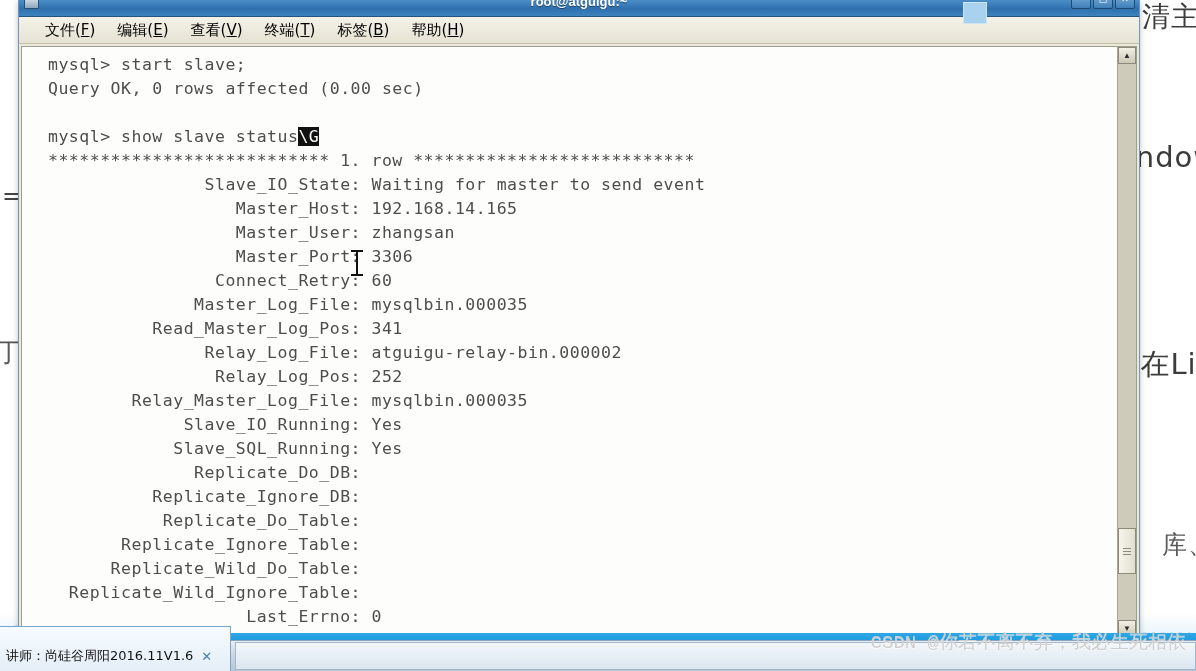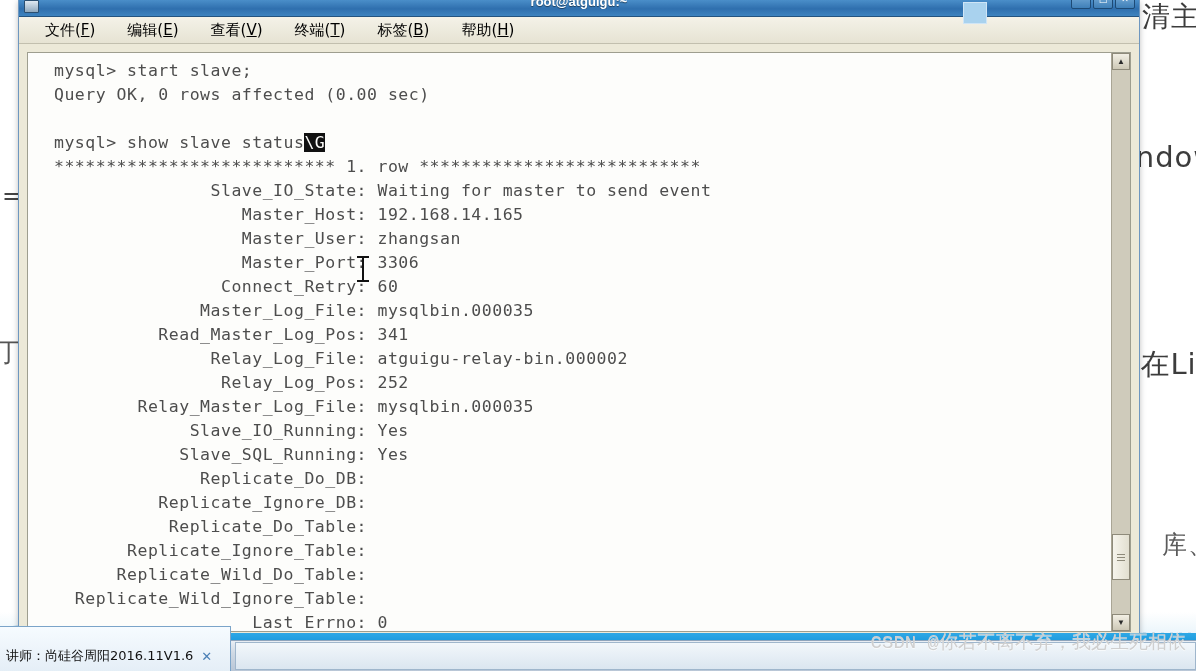--- a/index.html
+++ b/index.html
@@ -47,21 +47,21 @@
   #term-window{
     position:absolute;left:18px;top:0;width:1120px;height:640px;
     border:1px solid #6e97c0;border-top:none;
     background:#ece9d8;
     box-shadow:0 2px 6px rgba(0,0,0,.25);
     display:flex;flex-direction:column;
   }
   #title-bar{
     height:16px;flex:0 0 16px;
     background:linear-gradient(#4a8ec9,#2f6fae 55%,#3d83bf);
-    display:flex;align-items:center;position:relative;
+    display:flex;position:relative;
     border-bottom:1px solid #23537f;
   }
   #title-icon{
     width:13px;height:11px;margin-left:5px;margin-top:-4px;
     background:linear-gradient(#dfe9f2,#8fa8bd);
     border:1px solid #2b4f70;border-radius:1px;
   }
   #title-text{
     position:absolute;left:0;right:0;top:-5px;text-align:center;
     color:#fff;font-size:13px;font-weight:bold;
@@ -81,33 +81,33 @@
   #title-restore-sq{
     position:absolute;right:152px;top:2px;width:22px;height:20px;
     background:#a9d2ee;border:1px solid #cfe5f6;
   }
 
   
   #menu-bar{
     flex:0 0 26px;height:26px;
     background:linear-gradient(#f4f2e8,#e6e3d3);
     border-bottom:1px solid #c2bfae;
-    display:flex;align-items:center;padding-left:22px;gap:24px;
+    display:flex;align-items:center;padding-left:22px;gap:14px;
   }
   .menu-item{
     font-size:15px;color:#000;cursor:default;
     padding:2px 4px;white-space:nowrap;
     font-family:"DejaVu Sans","Liberation Sans",sans-serif;
   }
   .menu-item u{text-decoration:underline;}
 
   
   #term-body{
     flex:1 1 auto;display:flex;background:#fdfdfb;
-    border:1px solid #9e9e8f;margin:8px;overflow:hidden;position:relative;
+    border:1px solid #9e9e8f;margin:2px;overflow:hidden;position:relative;
   }
   #term-screen{
     flex:1 1 auto;position:relative;
     background:#fdfdfb;
     padding:6px 0 0 26px;
     overflow:hidden;
   }
   #term-lines{
     font-family:"DejaVu Sans Mono","Liberation Mono",monospace;
     font-size:16.5px;line-height:24px;color:#4d4d4d;

